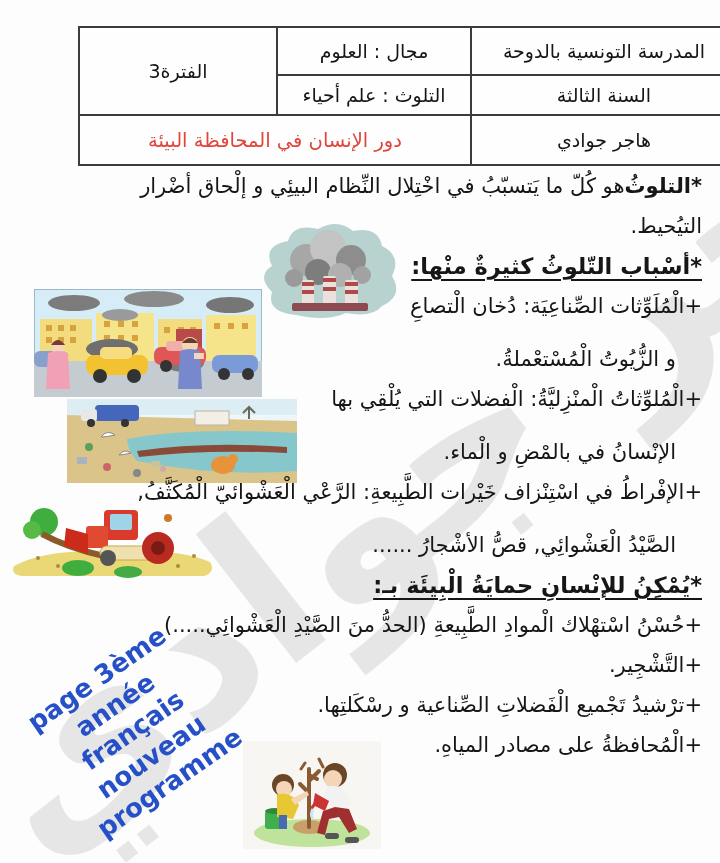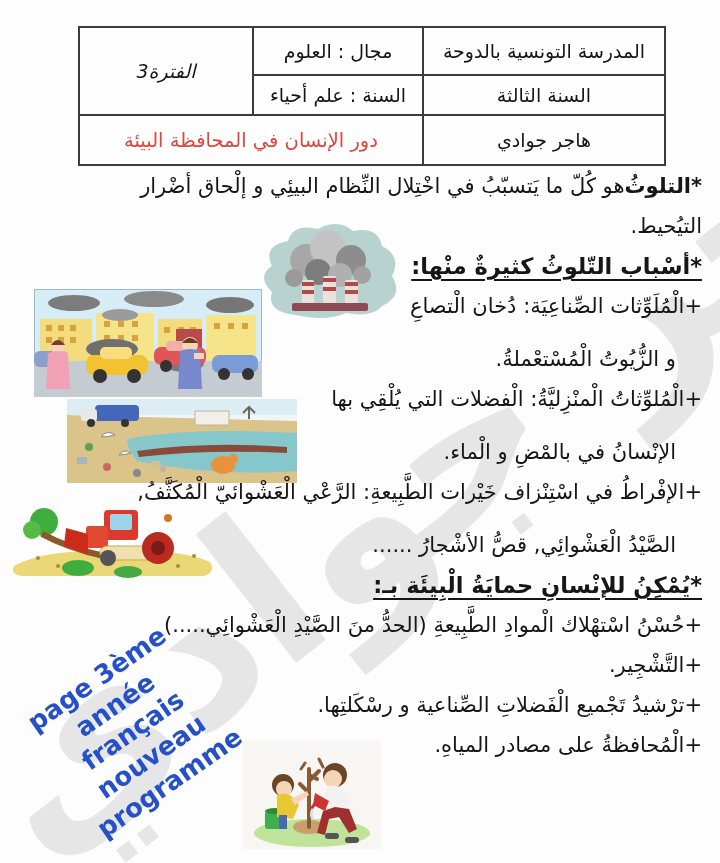--- a/index.html
+++ b/index.html
@@ -17,25 +17,25 @@
     pointer-events:none;
   }
   
   table.hdr{
     position:absolute; left:78px; top:26px; z-index:2;
     border-collapse:collapse; table-layout:fixed; width:568px;
     direction:rtl; font-size:19px;
   }
   table.hdr td{
     border:2px solid #3c3c3c; text-align:center; vertical-align:middle;
-    padding:2px 2px; background:rgba(255,255,255,0.55);
+    padding:2px 14px; background:rgba(255,255,255,0.55);
   }
   td.c-school{width:236px; height:42px;margin-top:12px;}
   td.c-field{width:164px;}
-  td.c-period{width:168px; vertical-align:top; padding-top:10px;font-style:italic;}
+  td.c-period{width:168px; vertical-align:top; padding-top:10px;}
   tr.r2 td{height:34px;}
   tr.r3 td{height:44px;}
   td.c-title{color:#e0463c; font-size:19.5px;margin-left:15px;}
   
   .body-text{
     position:absolute; top:166px; right:0; width:720px; z-index:2;
     direction:rtl; padding-right:18px; box-sizing:border-box;
   }
   .line{
     height:40px; display:flex; align-items:center;
@@ -72,21 +72,21 @@
 
   <table class="hdr">
     <tbody>
         <tr class="r1">
       <td class="c-school">المدرسة التونسية بالدوحة</td>
       <td class="c-field">مجال : العلوم</td>
       <td class="c-period" rowspan="2">الفترة3</td>
     </tr>
     <tr class="r2">
       <td>السنة الثالثة</td>
-      <td>السنة : علم أحياء</td>
+      <td>التلوث : علم أحياء</td>
     </tr>
     <tr class="r3">
       <td>هاجر جوادي</td>
       <td class="c-title" colspan="2">دور الإنسان في المحافظة البيئة</td>
     </tr>
   </tbody>
     </table>
 
   <svg id="illu-factory" class="illu" width="148" height="100" viewBox="0 0 148 100">
     <path d="M40 95 Q10 92 16 72 Q0 56 16 46 Q6 26 32 21 Q37 3 62 9 Q82 -2 97 11 Q122 6 126 26 Q146 36 136 56 Q148 76 126 86 Q116 98 90 93 Q70 102 40 95 Z" fill="#b7d2cf"></path>

